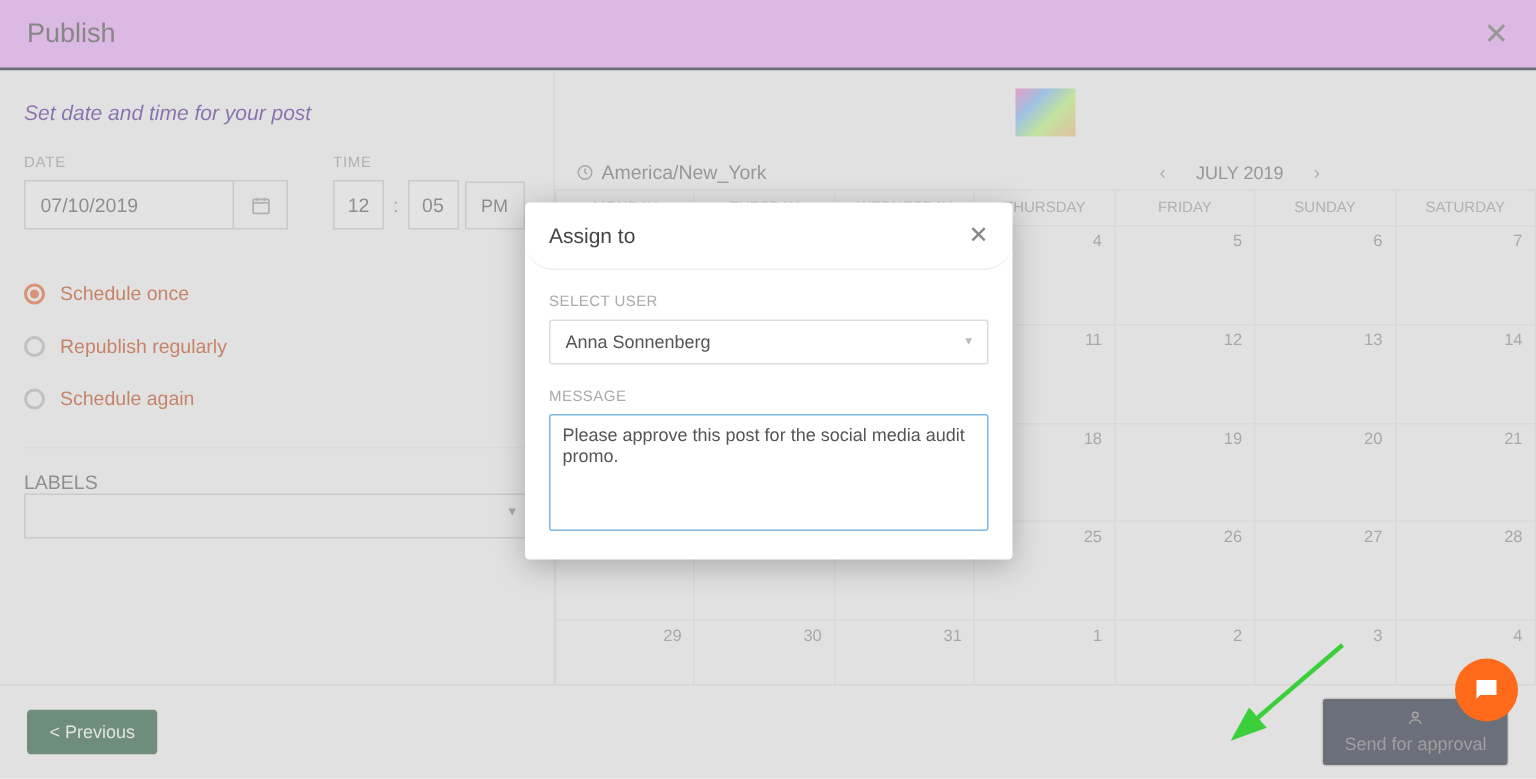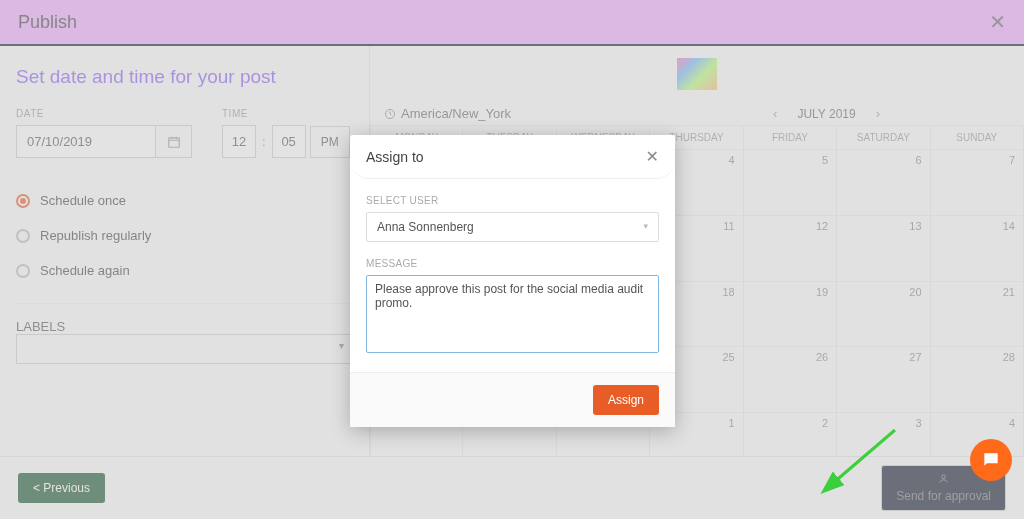--- a/index.html
+++ b/index.html
@@ -32,42 +32,42 @@
       background: #f0abfc;
     }
     .header h1 { font-size: 18px; font-weight: 500; color: #444; }
     .close-x { font-size: 20px; color: #666; cursor: pointer; }
 
     
     .main { display: flex; height: calc(100% - 86px); }
     .left-panel { width: 370px; border-right: 1px solid #e5e5e5; background: #fbfbfb; padding: 20px 16px; }
     .right-panel { flex: 1; background: #fbfbfb; display: flex; flex-direction: column; }
 
-    .set-date-title { font-size: 19px; color: #8b5cf6; margin-bottom: 20px; }
+    .set-date-title { font-size: 14px; color: #4c1d95; margin-bottom: 20px; font-style: italic; }
 
     .row { display: flex; gap: 30px; margin-bottom: 25px; }
     .col label.mini { font-size: 10px; letter-spacing: 0.5px; color: #999; display: block; margin-bottom: 6px; }
 
     .date-input-wrap { display: flex; }
     .date-input {
       border: 1px solid #ccc; padding: 8px 10px; width: 140px; font-size: 13px; color: #555;
     }
     .date-cal-btn {
       border: 1px solid #ccc; border-left: none; width: 36px; display: flex;
       align-items: center; justify-content: center; color: #888;
     }
     .time-wrap { display: flex; align-items: center; gap: 4px; }
     .time-box {
       border: 1px solid #ccc; width: 34px; padding: 8px 0; text-align: center; font-size: 13px; color: #555;
     }
     .time-sep { color: #888; padding: 0 2px; }
     .ampm { border: 1px solid #ccc; padding: 8px 10px; font-size: 12px; color: #555; }
 
     .radio-group { margin-top: 10px; }
-    .radio-row { display: flex; align-items: center; gap: 10px; padding: 10px 0; font-size: 13px; color: #404040; }
+    .radio-row { display: flex; align-items: center; gap: 10px; padding: 10px 0; font-size: 13px; color: #c2410c; }
     .radio { width: 14px; height: 14px; border: 2px solid #bbb; border-radius: 50%; position: relative; }
     .radio.selected { border-color: #e85d26; }
     .radio.selected::after {
       content: ""; position: absolute; width: 6px; height: 6px; background: #e85d26;
       border-radius: 50%; top: 2px; left: 2px;
     }
     .labels-sec { margin-top: 15px; border-top: 1px solid #eee; padding-top: 15px; }
     .labels-select { border: 1px solid #ccc; height: 30px; width: 100%; position: relative; }
     .labels-select::after { content: "▾"; position: absolute; right: 8px; top: 5px; color: #888; font-size: 10px; }
 
@@ -210,22 +210,22 @@
         <span style="font-size:12px">JULY 2019</span>
         <span class="nav-arrow">›</span>
       </div>
     </div>
     <div class="cal-head" id="cal-head">
         <div class="day-head">MONDAY</div>
         <div class="day-head">TUESDAY</div>
         <div class="day-head">WEDNESDAY</div>
         <div class="day-head">THURSDAY</div>
         <div class="day-head">FRIDAY</div>
+        <div class="day-head">SUNDAY</div>
         <div class="day-head">SATURDAY</div>
-        <div class="day-head">SUNDAY</div>
       </div>
     <div class="cal-body" id="cal-body">
         <div class="cal-cell">1</div>
         <div class="cal-cell">2</div>
         <div class="cal-cell">3</div>
         <div class="cal-cell">4</div>
         <div class="cal-cell">5</div>
         <div class="cal-cell">6</div>
         <div class="cal-cell">7</div>
         <div class="cal-cell">8</div>
@@ -281,23 +281,20 @@
     <span class="modal-close">✕</span>
   </div>
   <div class="modal-body">
     <label class="modal-label">SELECT USER</label>
     <div class="modal-select">
       <span>Anna Sonnenberg</span>
     </div>
     <label class="modal-label">MESSAGE</label>
     <textarea class="modal-textarea" id="msg-ta" style="">Please approve this post for the social media audit promo.</textarea>
   </div>
-  <div class="modal-foot">
-    <button class="btn btn-orange">Assign</button>
-  </div>
 </div>
 
 <svg class="arrow-annot" width="90" height="75">
   <defs>
     <marker id="ah" markerWidth="10" markerHeight="10" refX="6" refY="3" orient="auto">
       <path d="M0,0 L0,6 L8,3 z" fill="#3bcf3b"></path>
     </marker>
   </defs>
   <line x1="80" y1="5" x2="10" y2="65" stroke="#3bcf3b" stroke-width="3" marker-end="url(#ah)"></line>
 </svg>

